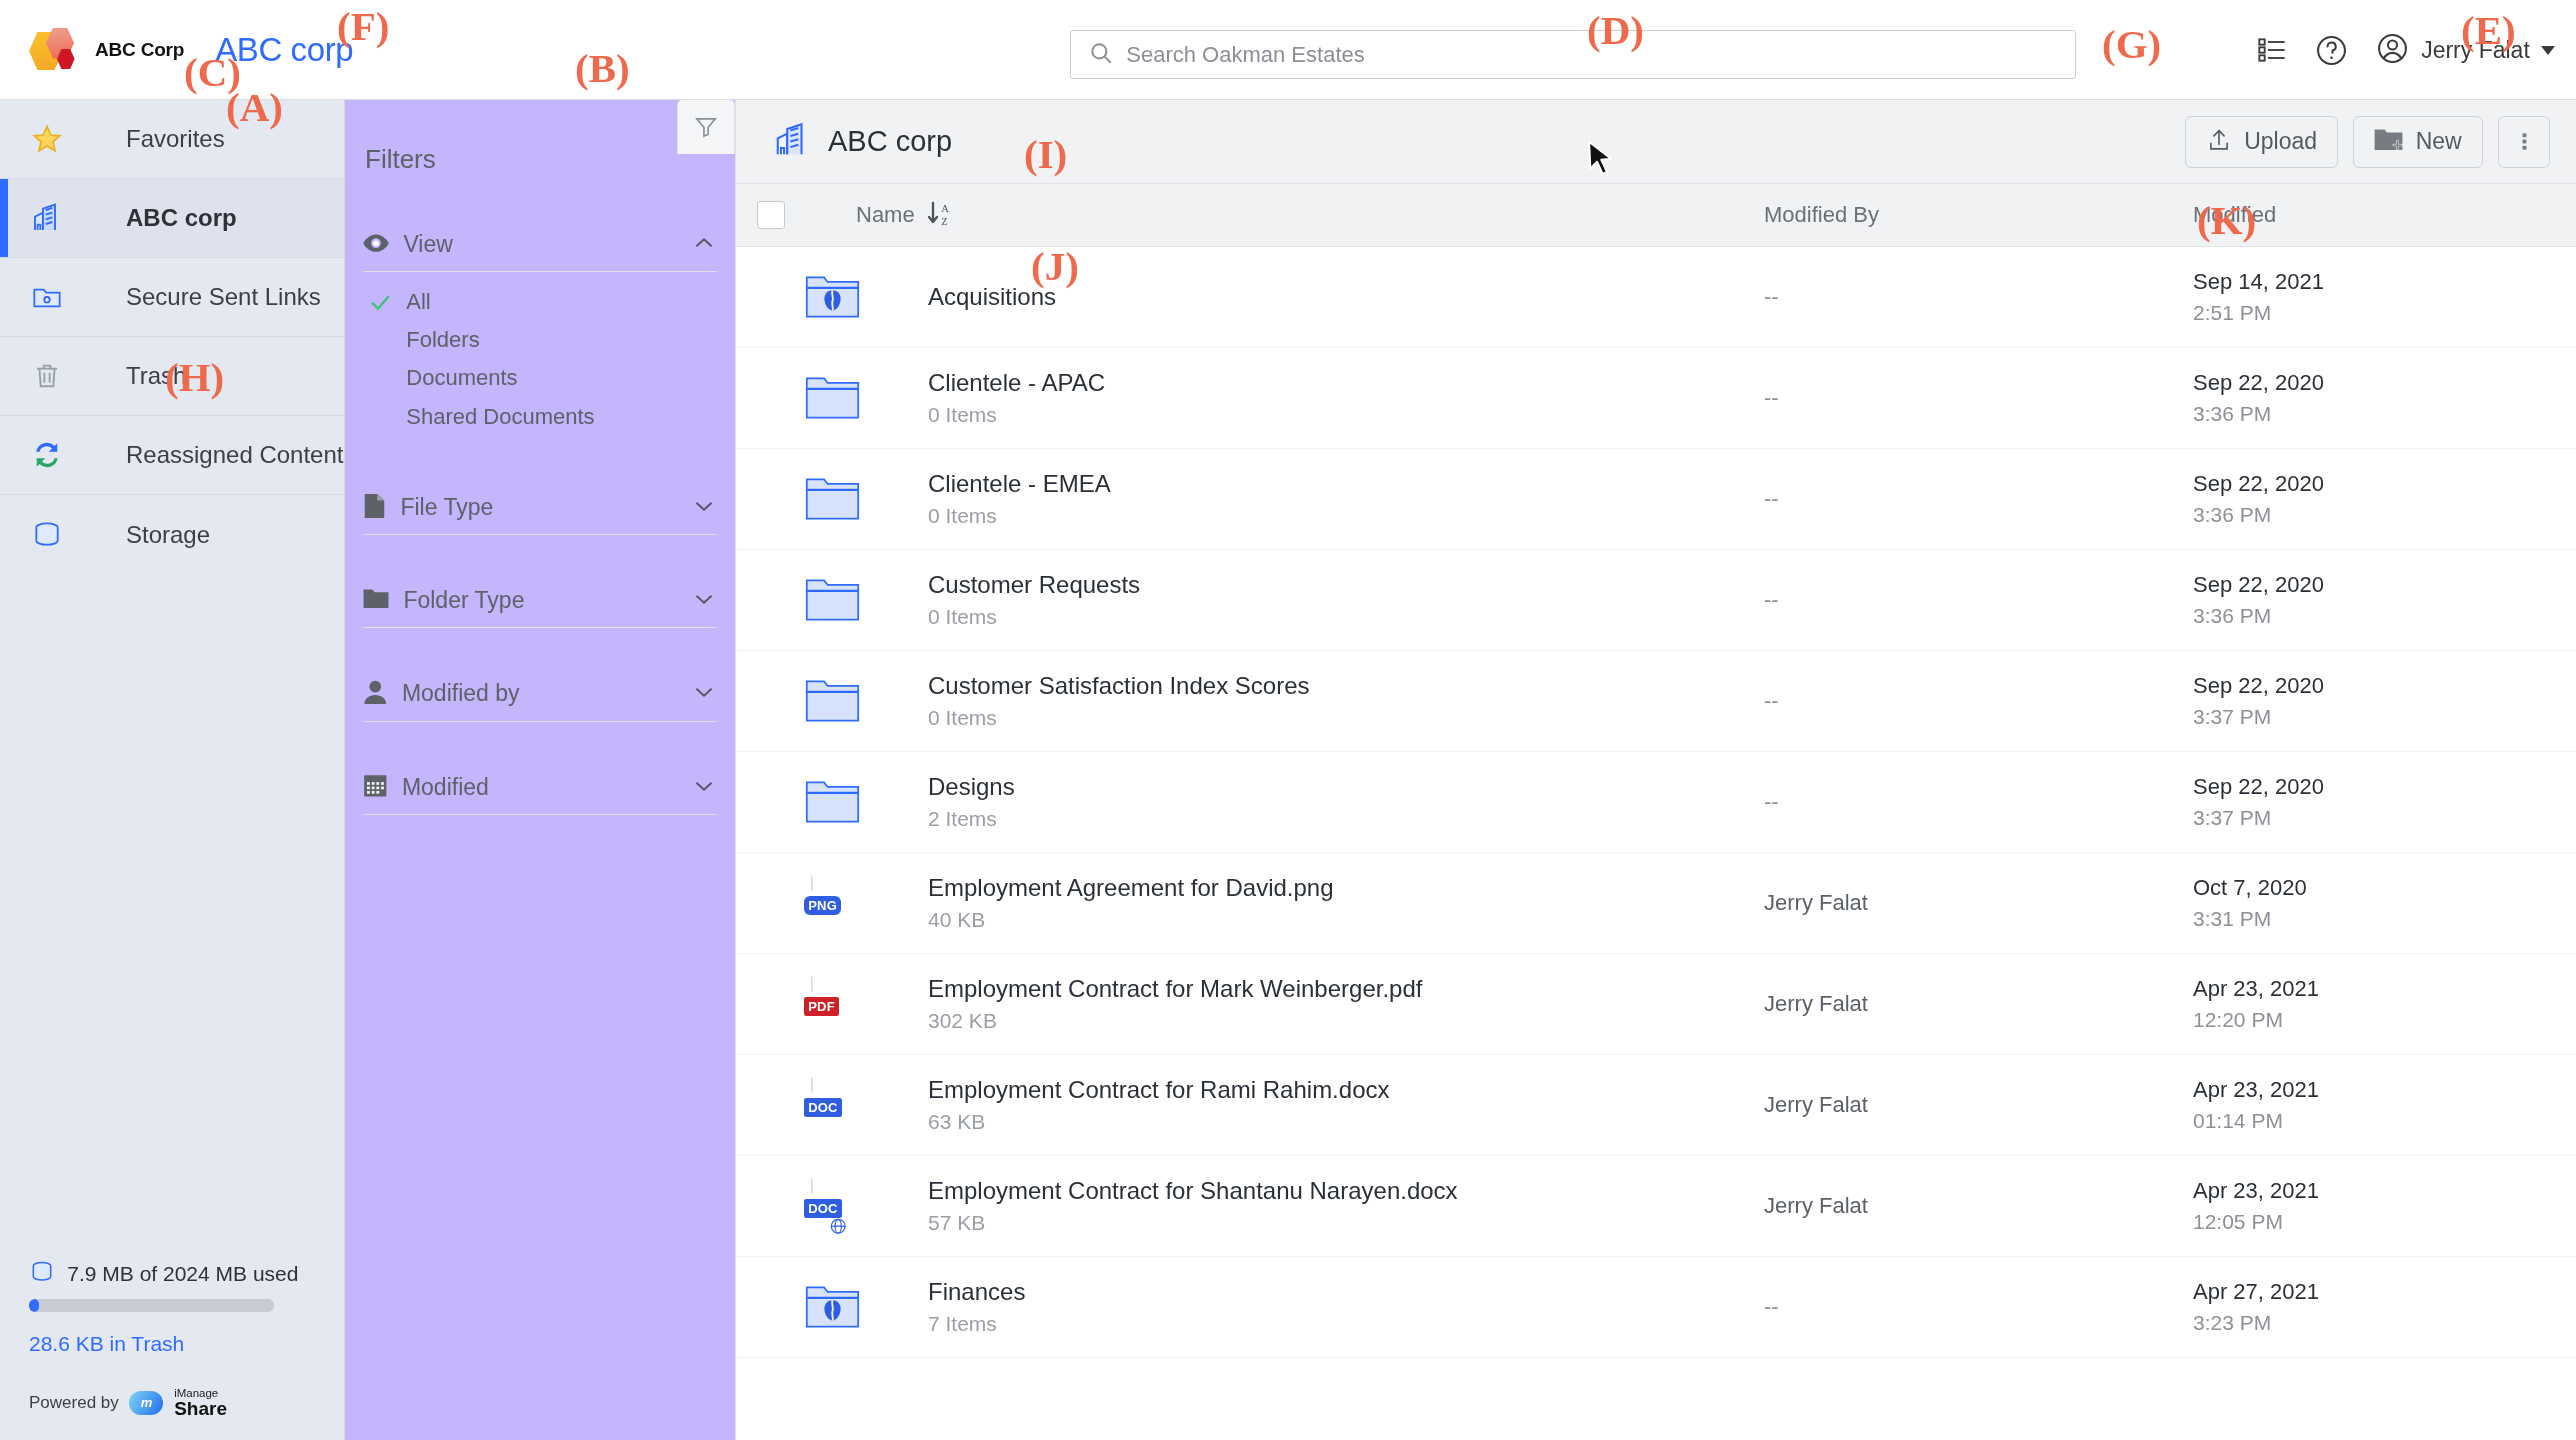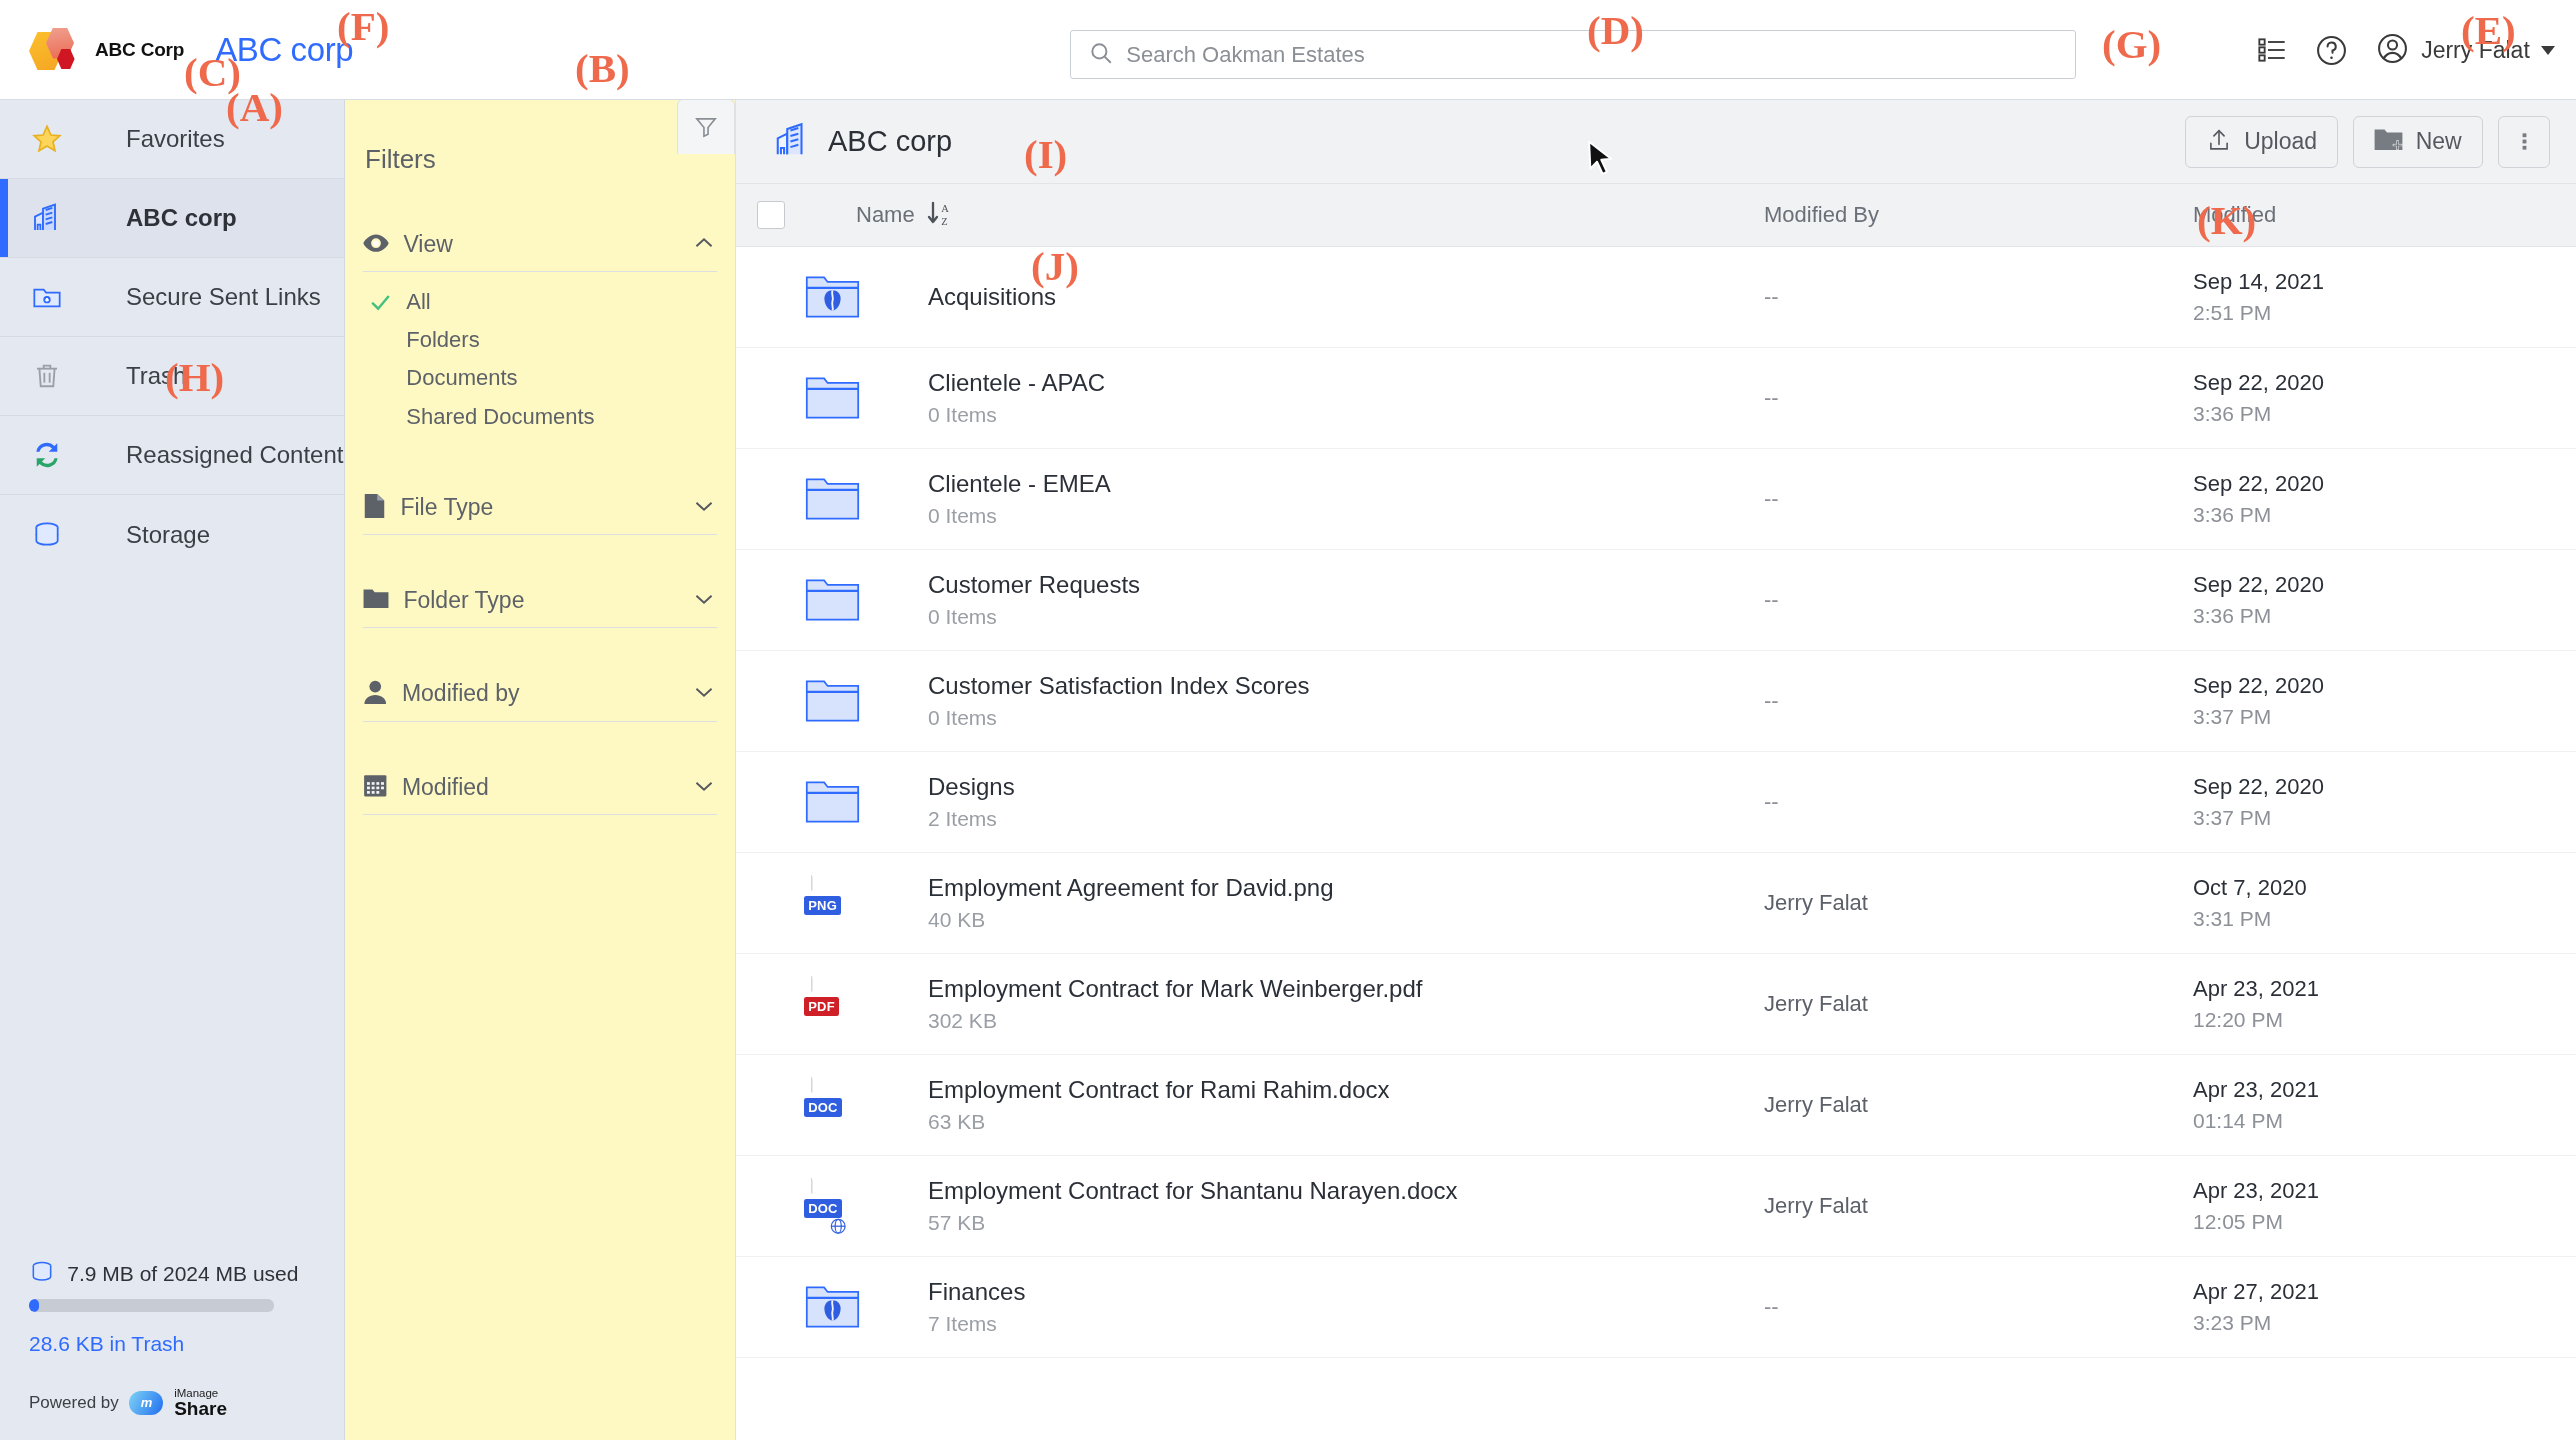--- a/index.html
+++ b/index.html
@@ -100,21 +100,21 @@
   .powered-txt { font-size: 17px; color: #3b3f46; }
   .im-badge { width: 34px; height: 24.5px; border-radius: 12.3px; background: linear-gradient(120deg,#7fd4f5,#1f6ef0); display:flex; align-items:center; justify-content:center; }
   .im-badge span { color:#fff; font-size: 13px; font-weight: bold; font-style: italic; }
   .im-words { line-height: 1; }
   .im-words .w1 { font-size: 11.5px; color:#222; display:block; }
   .im-words .w2 { font-size: 19px; color:#111; font-weight: bold; display:block; }
 
   
   .filters {
     width: 391px; min-width: 391px;
-    background: #fef9c3;
+    background: #c4b5fd;
     border-right: 0.8px solid #dfe1e5;
     position: relative;
   }
   .filters-tab {
     position: absolute; right: 0; top: -0.8px; width: 58px; height: 55px;
     background: #f4f5f7; border: 0.8px solid #dfe1e5; border-bottom: none;
     border-top-left-radius: 6.1px; border-top-right-radius: 6.1px;
     display: flex; align-items: center; justify-content: center; cursor: pointer;
   }
   .filters-title { font-size: 26px; color: #5d6168; padding: 44px 0 0 20px; }
@@ -174,21 +174,21 @@
   
   .doc-icon { position: relative; width: 43px; height: 55px; }
   .doc-page {
     width: 43px; height: 55px; background: #f4f4f0; border: 1.5px solid #d9d9d4;
     clip-path: polygon(0 0, 70% 0, 100% 22%, 100% 100%, 0 100%);
   }
   .doc-tag {
     position: absolute; left: -6.1px; top: 20px; padding: 2.3px 3.8px; border-radius: 2.3px;
     font-size: 13px; font-weight: bold; color: #fff; letter-spacing: 0.2px;
   }
-  .tag-png { background: #2f5fe0; }
+  .tag-png { background: #2f5fe0; border-radius: 6px; }
   .tag-pdf { background: #cf2027; }
   .tag-doc { background: #2f5fe0; }
   .globe-badge { position: absolute; left: 18.4px; top: 38px; width: 18.4px; height: 18.4px; }
 
   .cursor { position: absolute; left: 1587px; top: 140px; z-index: 60; }
 </style>
 </head>
 <body>
 
 <div class="app">

